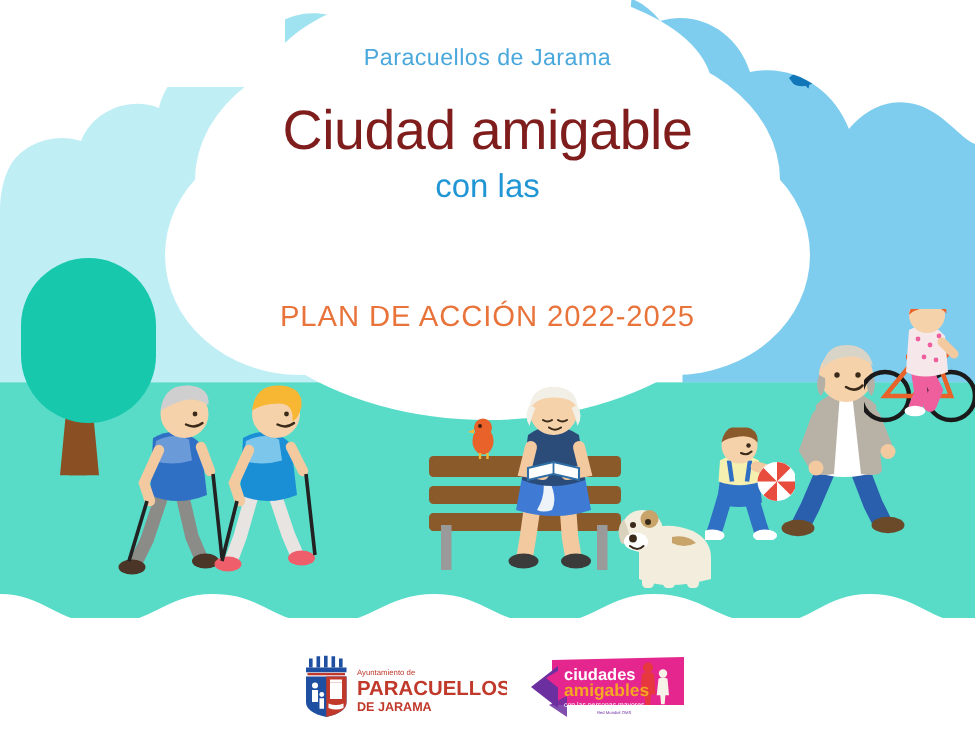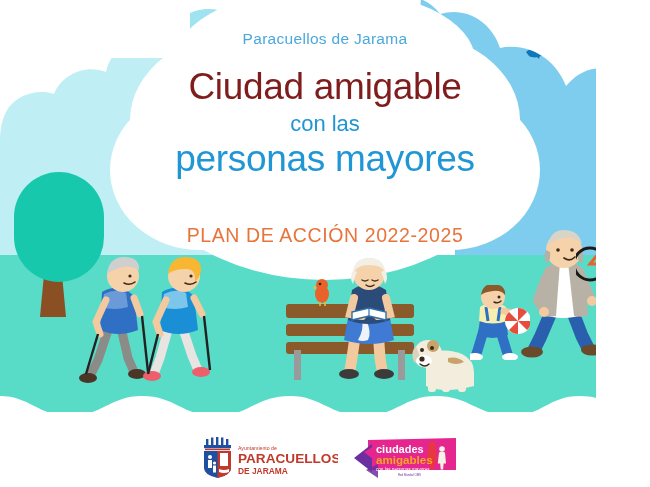--- a/index.html
+++ b/index.html
@@ -1,19 +1,19 @@
 <!DOCTYPE html>
 <html><head>
 <meta charset="utf-8">
 <title>Ciudad amigable</title>
 <style>
   html,body{margin:0;padding:0;background:#fff;}
   body{font-family:"Liberation Sans",sans-serif;}
   .poster{
-    position:relative;width:596px;height:487px;overflow:hidden;
+    position:relative;width:650px;height:487px;overflow:hidden;
     background:#ffffff;
   }
   
   .sky{position:absolute;left:0;top:0;width:650px;height:300px;background:#ffffff;}
   .band-cyan-left{
     position:absolute;left:-30px;top:58px;width:330px;height:250px;
     background:#bfeef5;border-radius:46px 46px 0 0;
   }
   .band-cyan-left2{
     position:absolute;left:190px;top:-60px;width:200px;height:230px;
@@ -49,21 +49,21 @@
     background:linear-gradient(#9ce8e2,#58dcc8);
   }
   .ground-scallop{position:absolute;left:0;top:382px;width:650px;height:46px;}
 
   
   .txt{position:absolute;left:0;width:650px;text-align:center;z-index:40;}
   .kicker{top:30px;font-size:15.5px;color:#4aa8dd;letter-spacing:.3px;}
   .t1{top:68px;font-size:37px;color:#7f1d1d;font-weight:400;letter-spacing:-.3px;line-height:1;}
   .t2{top:113px;font-size:22px;color:#2196d4;line-height:1;}
   .t3{top:140px;font-size:37px;color:#2196d4;line-height:1;letter-spacing:-.3px;}
-  .plan{top:200px;font-size:19.5px;color:#e8743b;letter-spacing:.6px;font-weight:400;margin-top:24px;}
+  .plan{top:200px;font-size:19.5px;color:#e8743b;letter-spacing:.6px;font-weight:400;}
 
   
   .footer{position:absolute;left:0;top:428px;width:650px;height:59px;background:#fff;z-index:60;}
   .logo-ayto{position:absolute;left:198px;top:437px;width:140px;height:42px;z-index:61;}
   .logo-ca{position:absolute;left:352px;top:436px;width:108px;height:44px;z-index:61;}
 
   
   .fig{position:absolute;z-index:30;}
   .tree{left:8px;top:172px;width:102px;height:145px;}
   .walkers{left:78px;top:248px;width:150px;height:138px;}
@@ -303,21 +303,20 @@
     <ellipse cx="400" cy="120" rx="120" ry="90" fill="#ffffff"></ellipse>
     <ellipse cx="200" cy="170" rx="90" ry="80" fill="#ffffff"></ellipse>
     <ellipse cx="450" cy="170" rx="90" ry="80" fill="#ffffff"></ellipse>
     <ellipse cx="325" cy="60" rx="150" ry="72" fill="#ffffff"></ellipse>
     <path d="M0,0 H650 V60 H0 Z" fill="#ffffff" opacity="0"></path>
   </svg>
 
   <div class="txt kicker">Paracuellos de Jarama</div>
   <div class="txt t1">Ciudad amigable</div>
   <div class="txt t2">con las</div>
-  <div class="txt t3">personas mayores</div>
   <div class="txt plan">PLAN DE ACCIÓN 2022-2025</div>
 
   <div class="footer"></div>
 
   <svg class="logo-ayto" viewBox="0 0 140 42">
 
     <g>
       <rect x="8" y="2" width="2.4" height="6" fill="#1f4fa0"></rect>
       <rect x="13" y="0.5" width="2.4" height="7.5" fill="#1f4fa0"></rect>
       <rect x="18" y="0" width="2.4" height="8" fill="#1f4fa0"></rect>

